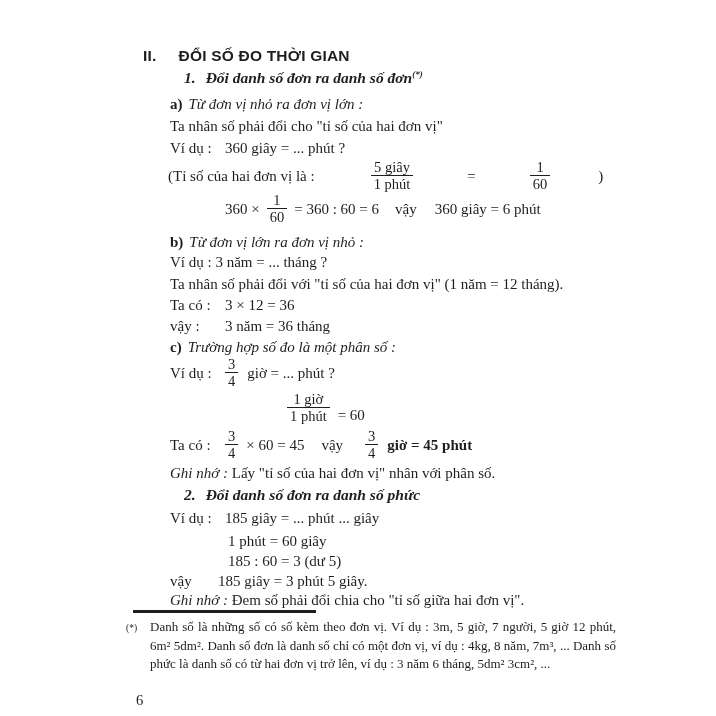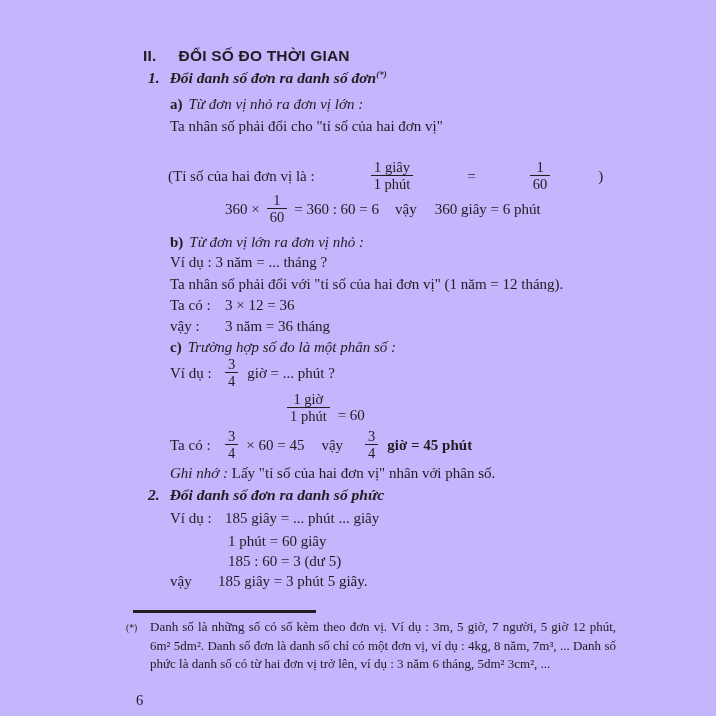--- a/index.html
+++ b/index.html
@@ -1,31 +1,31 @@
 <!DOCTYPE html>
 <html lang="vi"><head>
 <meta charset="utf-8">
 <style>
   html,body{margin:0;padding:0;background:#e9e9e9;}
   .page{
     position:relative;
     width:716px;height:716px;
-    background:#c4b5fd;
+    background:#ffffff;
     overflow:hidden;
     font-family:"Liberation Serif", serif;
     color:#1e1e1e;
   }
   .line{position:absolute;font-size:15px;line-height:1.2;white-space:nowrap;}
   .flexline{display:flex;align-items:center;}
   .sans-heading{
     font-family:"Liberation Sans", sans-serif;
     font-weight:bold;font-size:15.5px;letter-spacing:.2px;
   }
   .sans-heading .hnum{margin-right:22px;}
-  .item-title{font-weight:bold;font-style:italic;font-size:15.5px;}
+  .item-title{font-weight:bold;font-style:italic;font-size:15.5px;margin-left:36px;}
   .item-title .inum{font-style:normal;margin-right:10px;font-style:italic;}
   .sublabel{font-weight:bold;margin-right:6px;}
   .ital{font-style:italic;}
   .lbl{display:inline-block;width:55px;}
   .lbl-sm{display:inline-block;width:48px;}
   sup.fn{font-size:9px;vertical-align:super;line-height:0;}
   .frac{
     display:inline-flex;flex-direction:column;align-items:center;
     vertical-align:middle;line-height:1.12;font-size:14.5px;
   }
@@ -52,25 +52,28 @@
   <div class="line item-title" style="left:148px;top:69px;">
     <span class="inum">1.</span><span>Đổi danh số đơn ra danh số đơn</span><sup class="fn">(*)</sup>
   </div>
 
   <div class="line" style="left:170px;top:117px;">Ta nhân số phải đổi cho "tỉ số của hai đơn vị"</div>
 
   <div class="line" style="left:170px;top:95px;">
     <span class="sublabel">a)</span><span class="ital">Từ đơn vị nhỏ ra đơn vị lớn :</span>
   </div>
 
+  <div class="line" style="left:170px;top:139px;">
+    <span class="lbl">Ví dụ :</span><span>360 giây = ... phút ?</span>
+  </div>
 
   <div class="line flexline" style="left:168px;top:159px;gap:48px;">
     <span>(Tỉ số của hai đơn vị là :</span>
     <span class="frac" style="margin-left:8px;">
-      <span class="num">1 giây</span>
+      <span class="num">5 giây</span>
       <span class="den">1 phút</span>
     </span>
     <span style="margin:0 6px;">=</span>
     <span class="frac">
       <span class="num">1</span>
       <span class="den">60</span>
     </span>
     <span>)</span>
   </div>
 
@@ -148,20 +151,23 @@
     <span class="lbl">Ví dụ :</span><span>185 giây = ... phút ... giây</span>
   </div>
 
   <div class="line" style="left:228px;top:532px;">1 phút = 60 giây</div>
   <div class="line" style="left:228px;top:552px;">185 : 60 = 3 (dư 5)</div>
 
   <div class="line" style="left:170px;top:572px;">
     <span class="lbl-sm">vậy</span><span>185 giây = 3 phút 5 giây.</span>
   </div>
 
+  <div class="line" style="left:170px;top:591px;">
+    <span class="ital">Ghi nhớ :</span>&nbsp;<span>Đem số phải đổi chia cho "tỉ số giữa hai đơn vị".</span>
+  </div>
 
   <div class="rule" style="left:133px;top:610px;width:183px;height:2.5px;"></div>
 
   <div class="footnote">
     <span class="marker">(*)</span>
     <span class="fn-text">Danh số là những số có số kèm theo đơn vị. Ví dụ : 3m, 5 giờ, 7 người, 5 giờ 12 phút, 6m² 5dm². Danh số đơn là danh số chỉ có một đơn vị, ví dụ : 4kg, 8 năm, 7m³, ... Danh số phức là danh số có từ hai đơn vị trở lên, ví dụ : 3 năm 6 tháng, 5dm² 3cm², ...</span>
   </div>
 
   <div class="pagenum">6</div>
 

